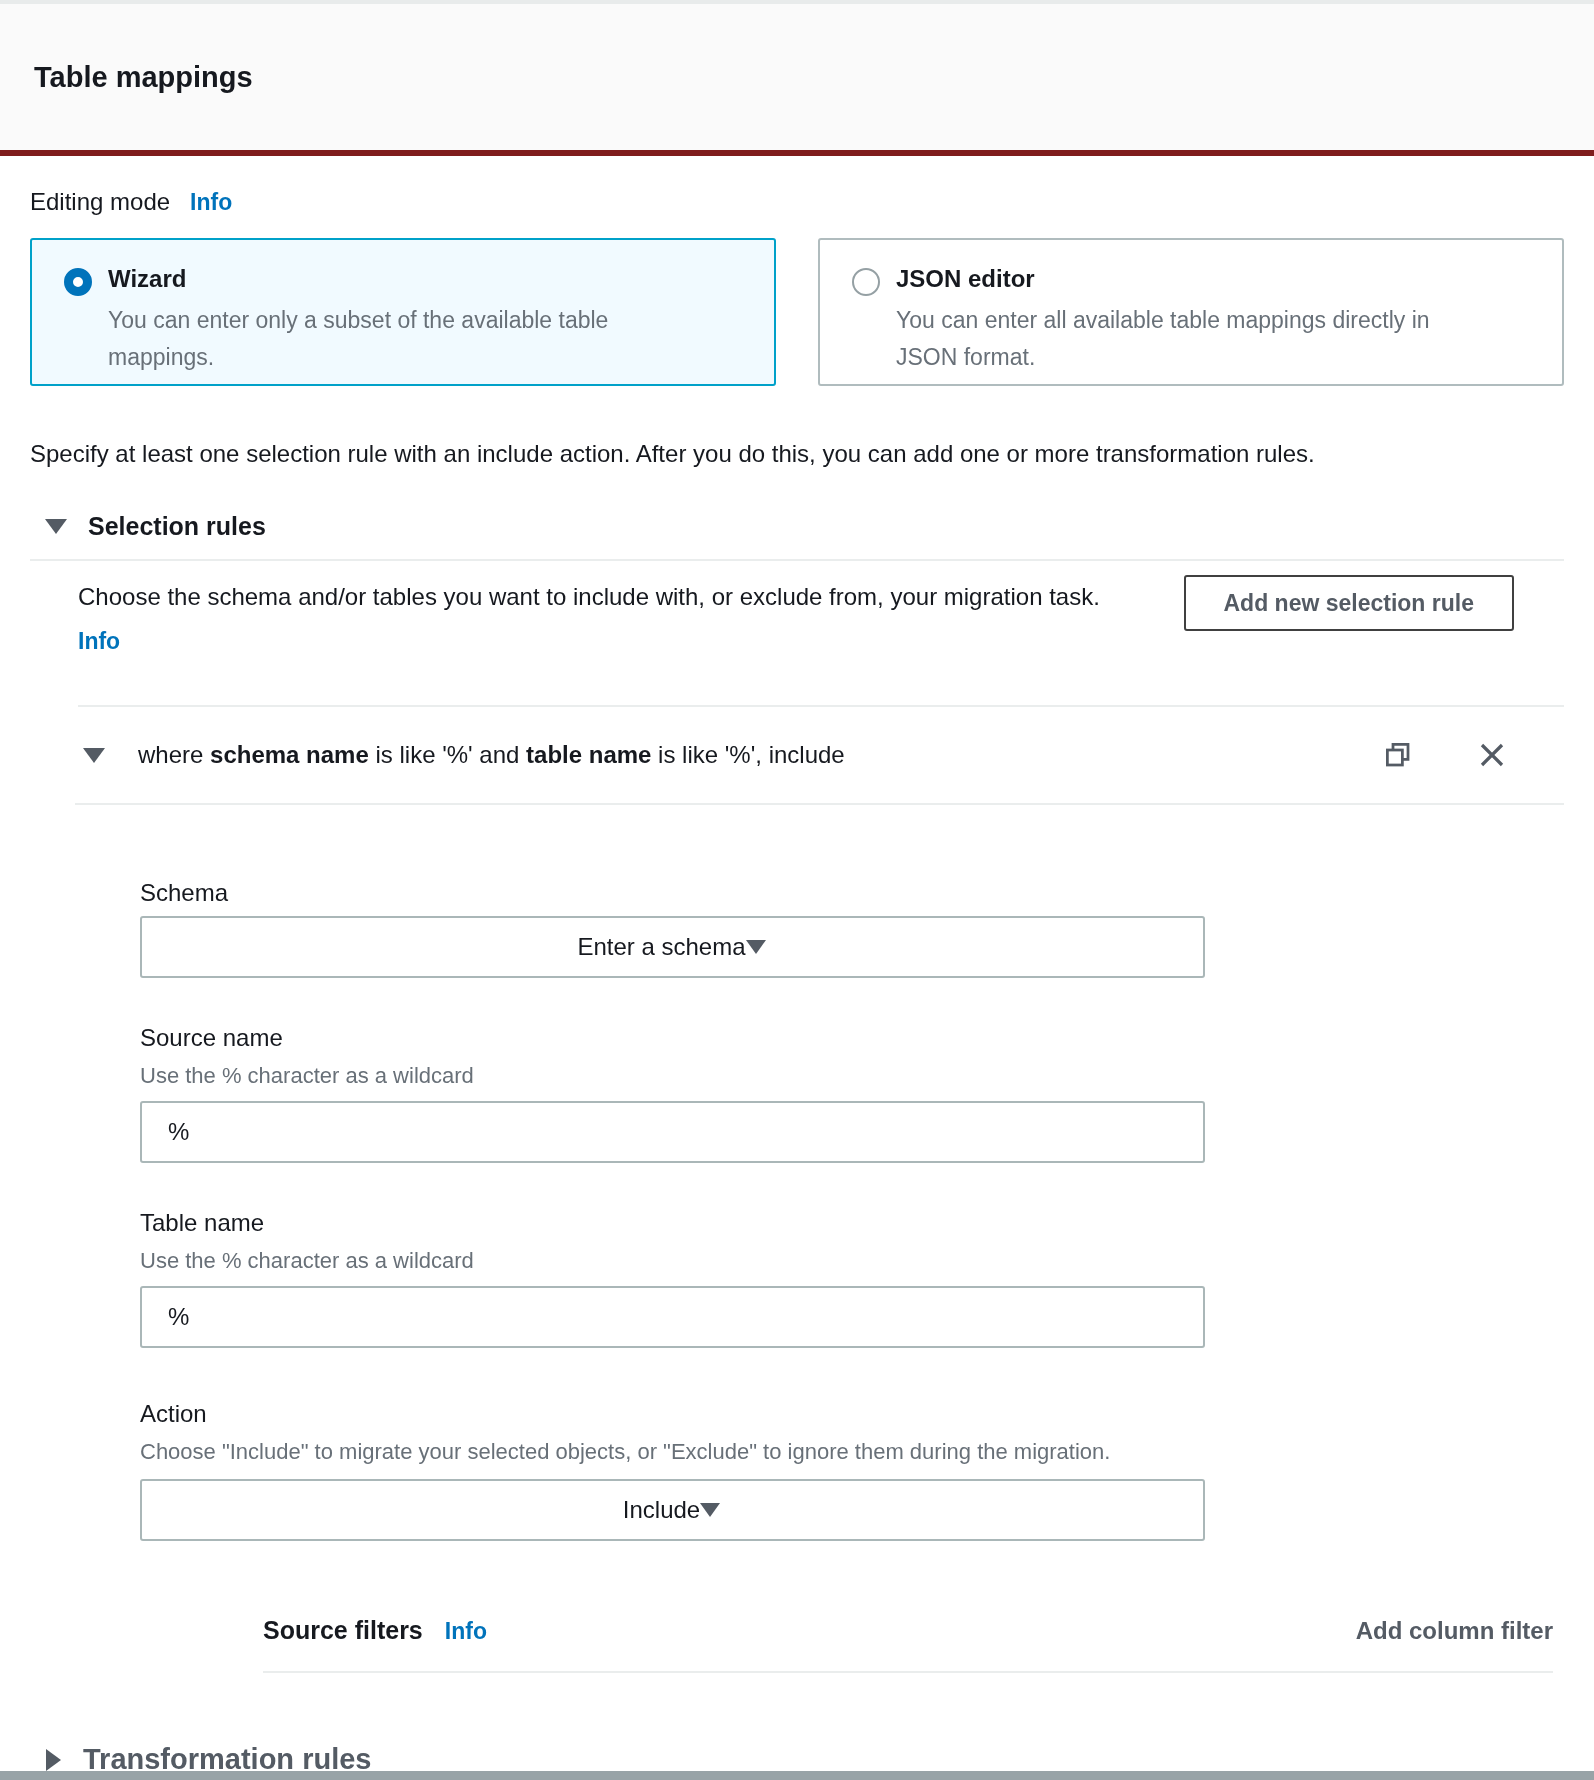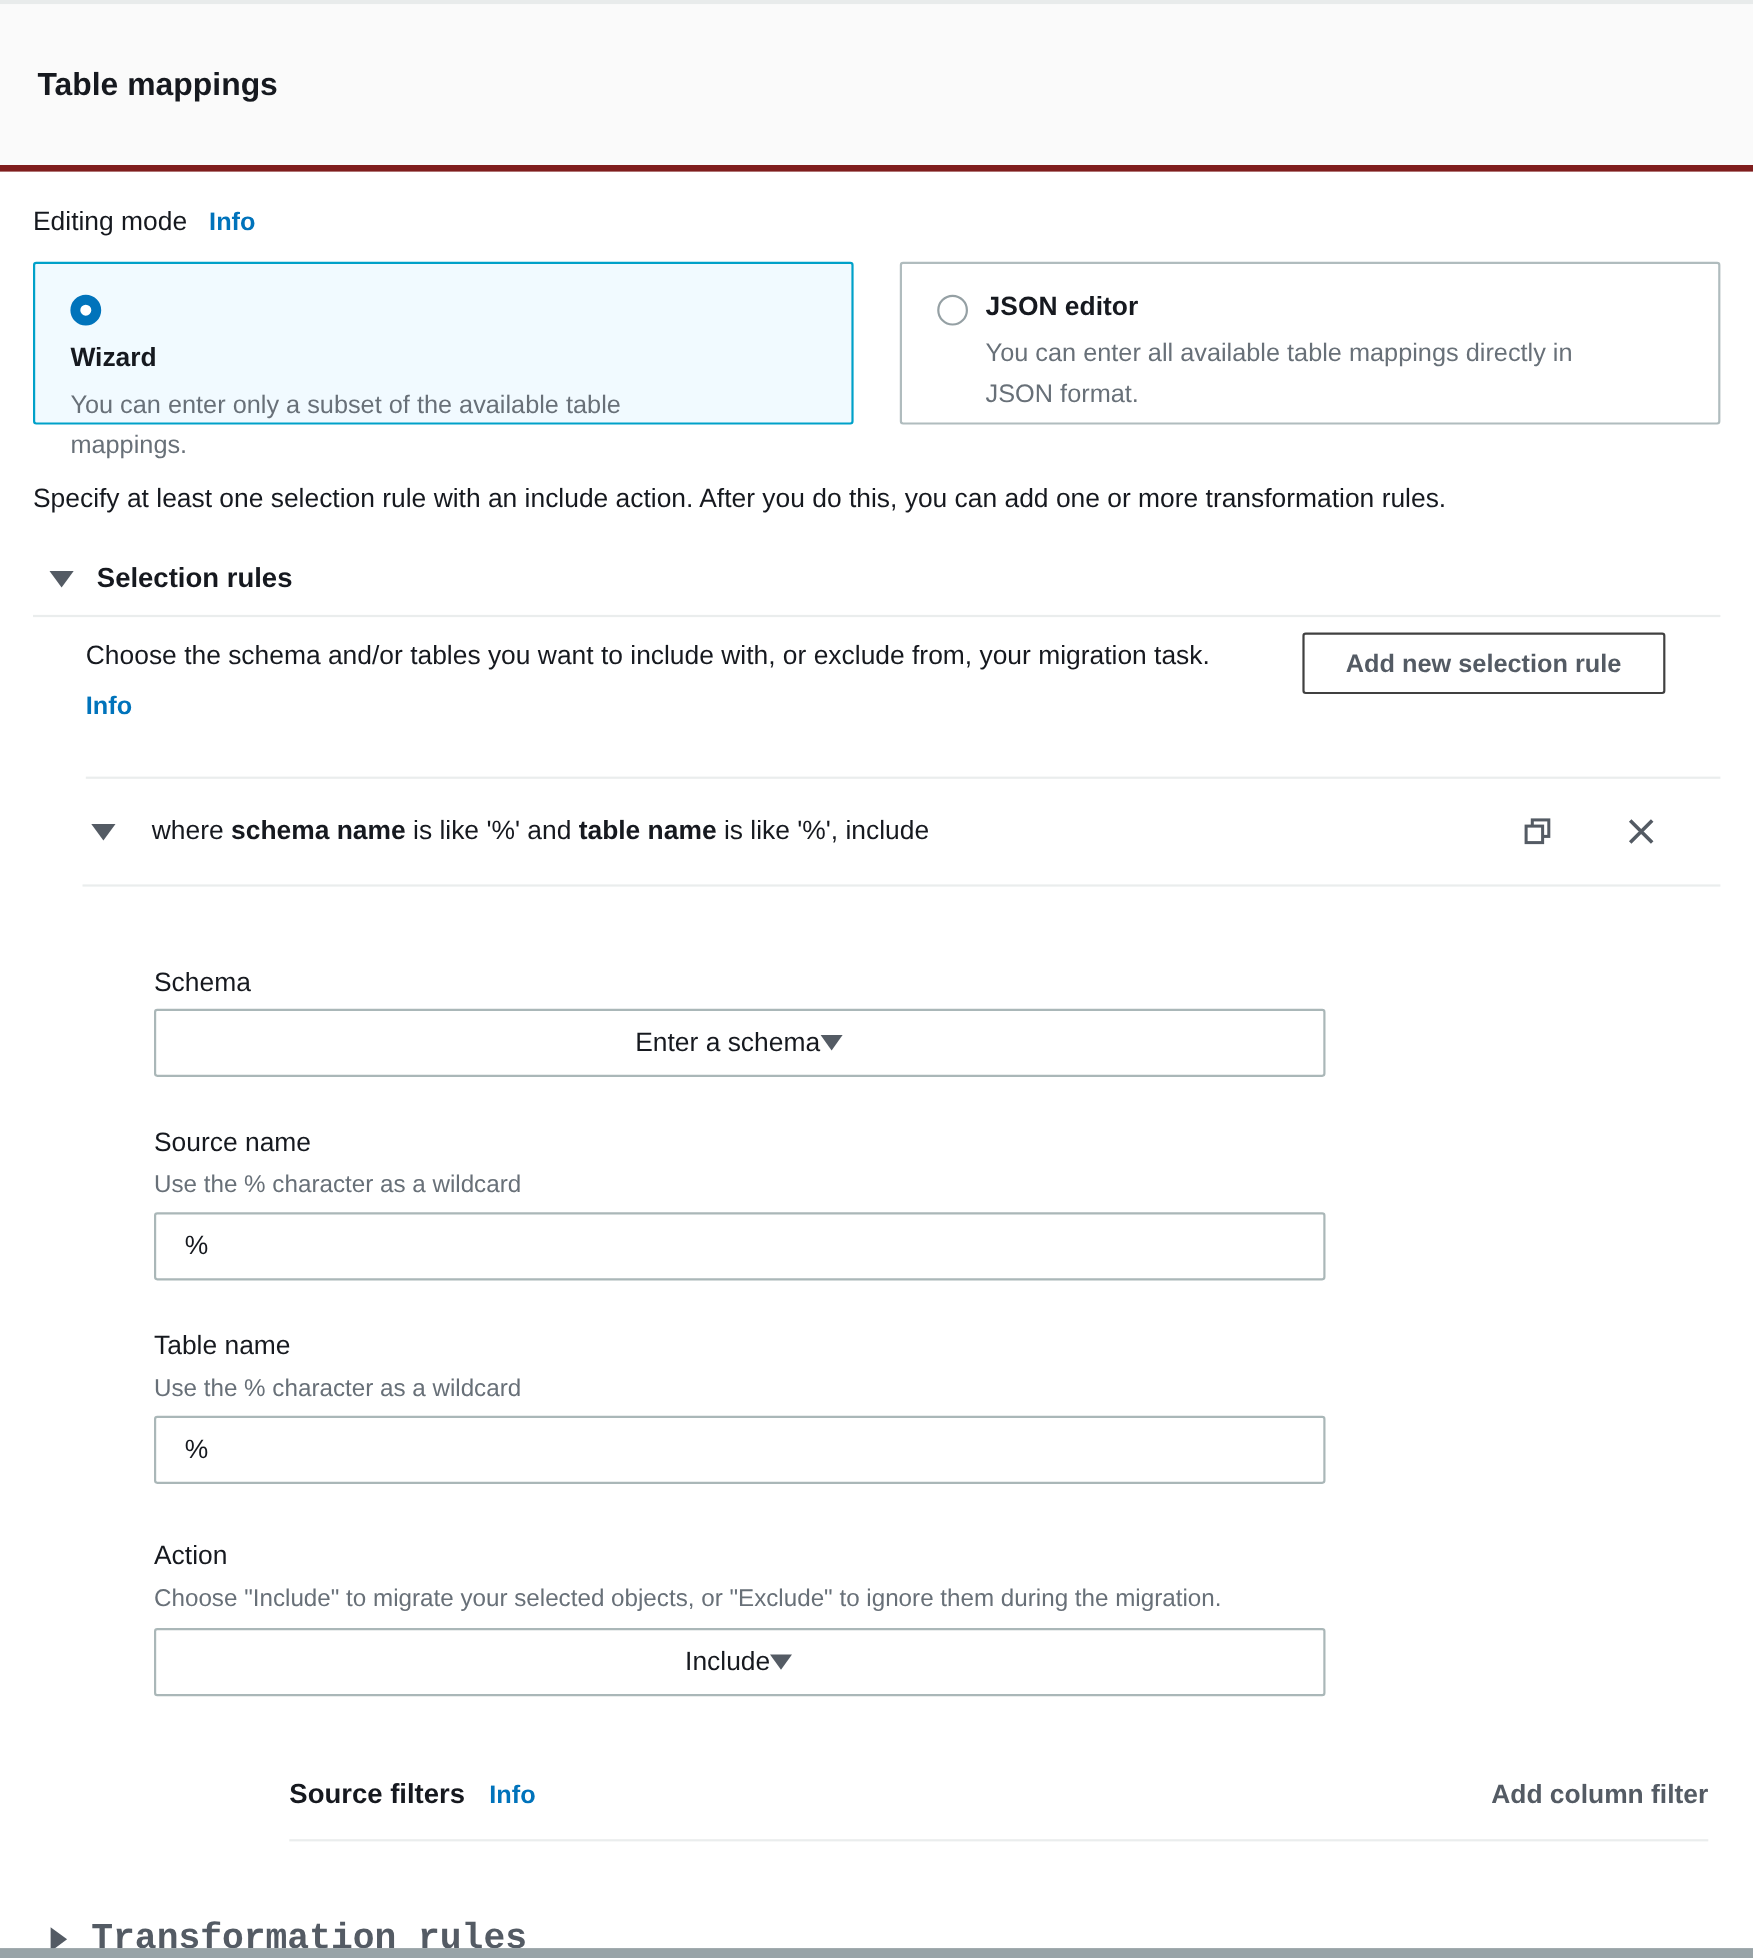--- a/index.html
+++ b/index.html
@@ -29,21 +29,21 @@
 
   .cards { display: flex; gap: 42px; margin-top: 22px; }
   .card {
     flex: 1; height: 148px;
     border: 2px solid #b0bcbe; border-radius: 3px;
     background: #ffffff;
     display: flex; gap: 16px;
     padding: 25px 24px 0 32px;
     cursor: pointer;
   }
-  .card.selected { border-color: #00a1c9; background: #f1faff; flex-direction: column; }
+  .card.selected { border-color: #00a1c9; background: #f1faff; }
   .radio {
     width: 28px; height: 28px; border-radius: 50%;
     border: 2px solid #95a0a4; background: #fff;
     flex: none; margin-top: 3px;
   }
   .radio.checked { border: 9px solid #0073bb; }
   .card-label { font-size: 24px; font-weight: 600; color: #16191f; }
   .card-desc { font-size: 23px; color: #687078; margin-top: 9px; line-height: 37px; max-width: 575px; }
 
   .intro { margin: 46px 0 0 0; font-size: 24px; line-height: 44px; max-width: 1470px; color: #16191f; }
@@ -117,21 +117,21 @@
   }
   .sf-left { display: flex; align-items: baseline; gap: 22px; }
   .sf-label { font-size: 25px; font-weight: 600; color: #16191f; }
   .add-filter-btn {
     border: none; background: none; padding: 0;
     font-family: inherit; font-size: 24px; font-weight: 700; color: #545b64; cursor: pointer;
   }
   .divider.d-sf { margin-left: 123px; width: 1290px; margin-top: 26px; }
 
   .transformation-row { margin-top: 70px; padding-left: 16px; display: flex; align-items: center; gap: 22px; cursor: pointer; }
-  .trans-title { font-size: 33px; font-weight: 700; color: #545b64; font-family: Liberation Mono, monospace; }
+  .trans-title { font-size: 29px; font-weight: 700; color: #545b64; }
 
   .bottom-bar { position: absolute; left: 0; bottom: 0; width: 100%; height: 9px; background: #98a3a7; }
 </style>
 </head>
 <body>
 
 <div class="top-line"></div>
 
 <header class="page-header">
   <h1>Table mappings</h1>

